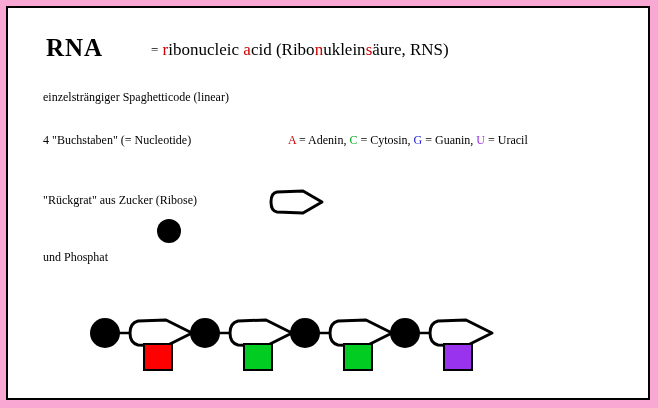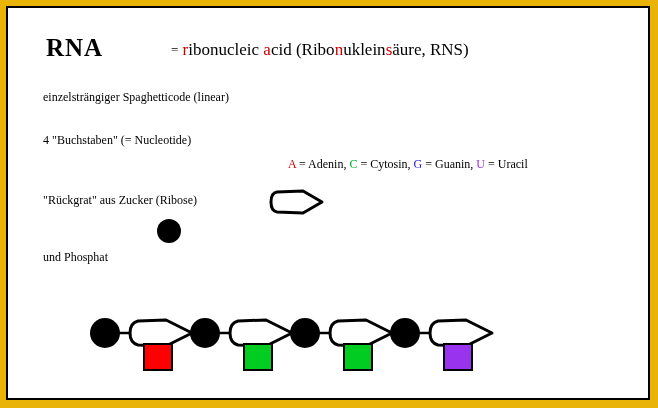--- a/index.html
+++ b/index.html
@@ -4,21 +4,21 @@
 <style>
   html, body {
     margin: 0;
     padding: 0;
     background: #ffffff;
   }
   #page {
     position: relative;
     width: 658px;
     height: 408px;
-    background: #eab308;
+    background: #f9a8d4;
     overflow: hidden;
     font-family: "Liberation Serif", serif;
   }
   #frame {
     position: absolute;
     left: 6px;
     top: 6px;
     width: 644px;
     height: 394px;
     border: 2px solid #000000;
@@ -39,39 +39,38 @@
     white-space: nowrap;
   }
   .heading-expansion {
     position: absolute;
     left: 143px;
     top: 32px;
     font-family: "Liberation Serif", serif;
     font-size: 17px;
     color: #000000;
     white-space: nowrap;
-    margin-left: 20px;
   }
   .heading-expansion .eq {
     font-size: 13px;
     vertical-align: 1px;
   }
   .hl { color: #cc0000; }
 
   
   .textline {
     position: absolute;
     font-family: Liberation Serif, serif;
     font-size: 12px;
     color: #000000;
     white-space: nowrap;
   }
   #line-strand   { left: 35px; top: 82px; }
   #line-letters  { left: 35px; top: 125px; }
-  #line-bases    { left: 280px; top: 125px; margin-top: 24px; }
+  #line-bases    { left: 280px; top: 125px; }
   #line-backbone { left: 35px; top: 185px; }
   #line-phosph   { left: 35px; top: 214px; margin-top: 28px; }
 
   .base-a { color: #cc0000; }
   .base-c { color: #00aa22; }
   .base-g { color: #2222cc; }
   .base-u { color: #9933dd; }
 
   
   #legend-ribose {

